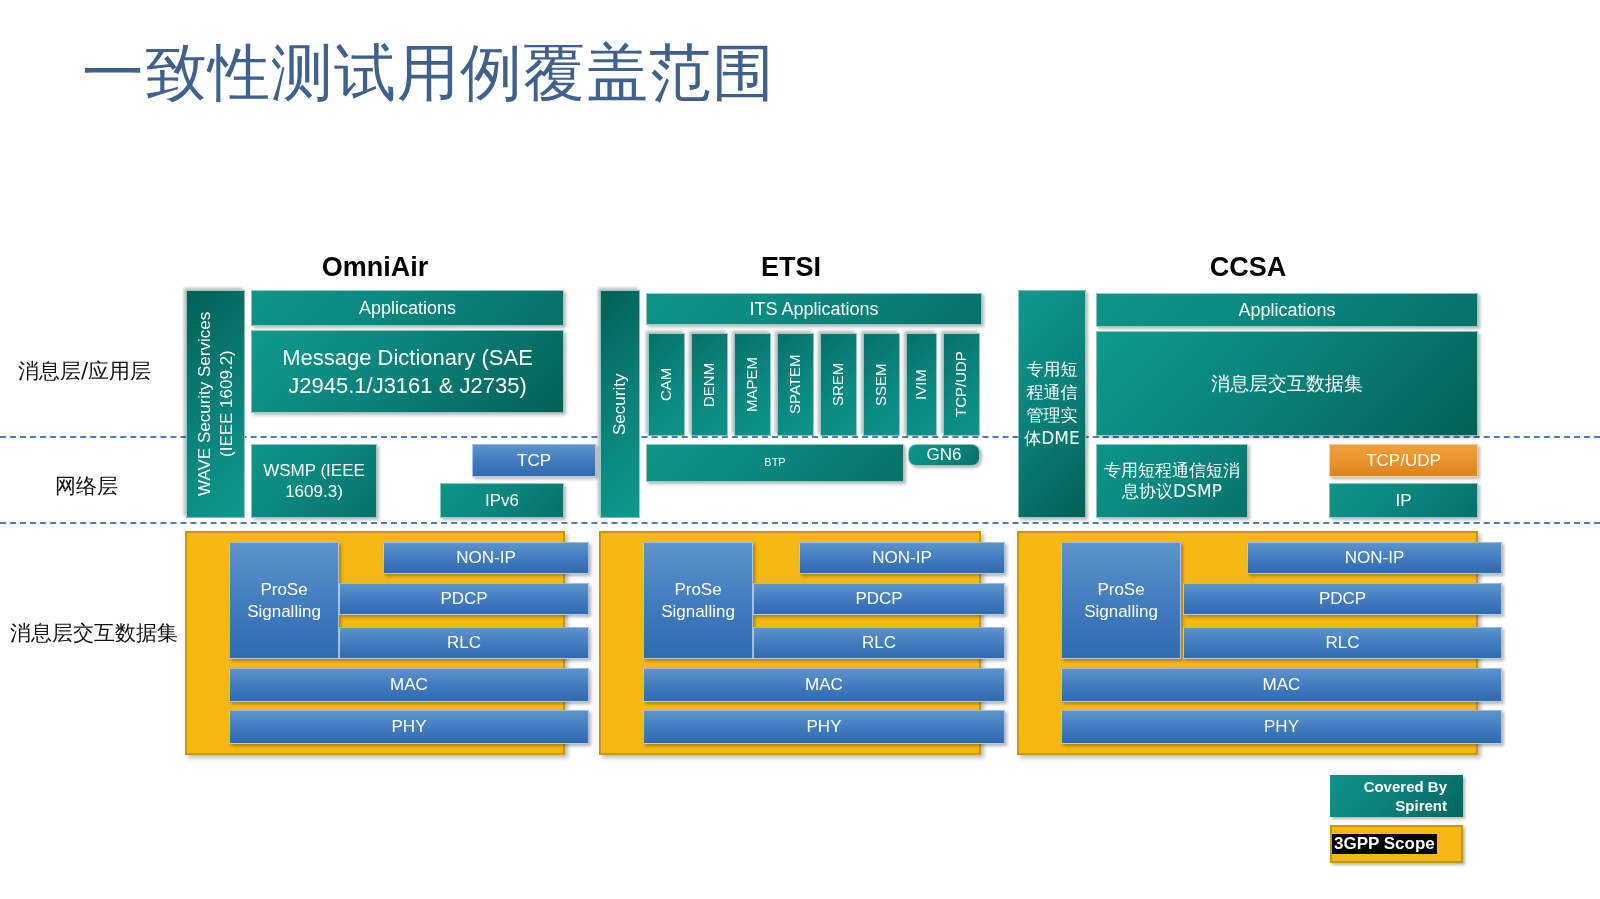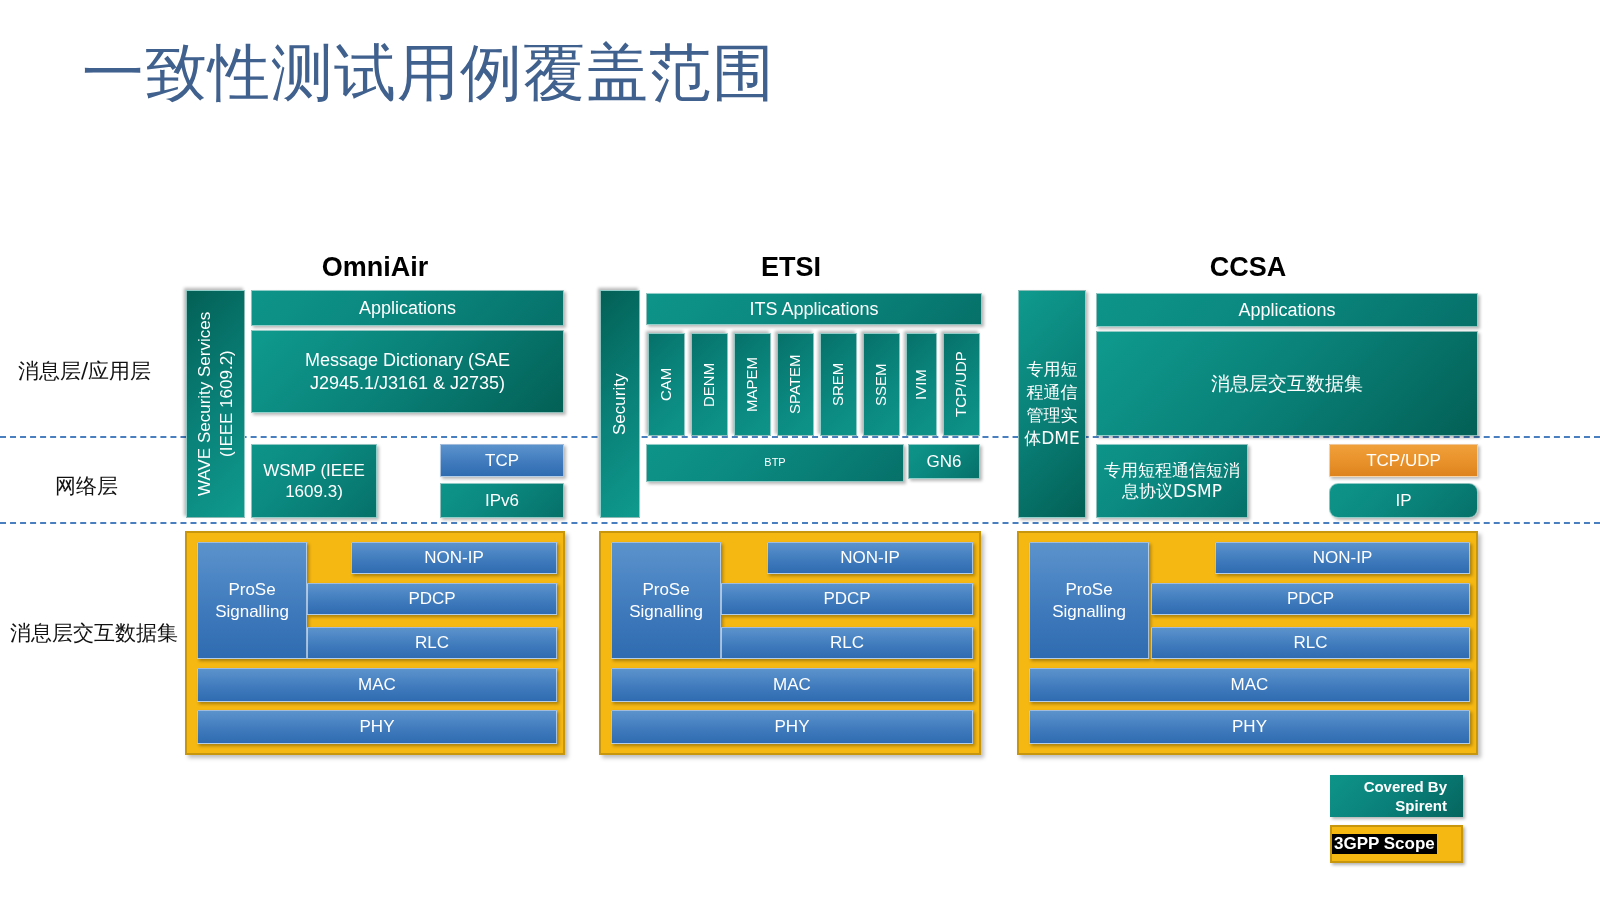--- a/index.html
+++ b/index.html
@@ -59,20 +59,21 @@
     padding: 2px 4px;
   }
   .teal {
     background: linear-gradient(135deg,#0E9489 0%,#0B8A81 38%,#067169 100%);
   }
   .teal-dark {
     background: linear-gradient(135deg,#0F9A8E 0%,#0A837A 45%,#036056 100%);
   }
   .blue {
     background: linear-gradient(180deg,#5B93CC 0%,#3E79BC 60%,#2F6BB0 100%);
+    margin-left: 32px;
   }
   .orange {
     background: linear-gradient(180deg,#F0A03A 0%,#E8912A 55%,#DE831D 100%);
   }
   .vert {
     writing-mode: vertical-rl;
     transform: rotate(180deg);
   }
   .cjk { font-family: "DejaVu Sans", "Liberation Sans", sans-serif; }
 
@@ -121,21 +122,21 @@
   <div class="divider d2"></div>
 
   <div class="col-header" style="left:600px;width:382px;">ETSI</div>
   <div class="col-header" style="left:185px;width:380px;">OmniAir</div>
   <div class="col-header" style="left:1018px;width:460px;">CCSA</div>
 
   <div class="box teal-dark vert" style="left:186px;top:290px;width:59px;height:228px;font-size:17px;">WAVE Security Services (IEEE 1609.2)</div>
 
   <div class="box teal" style="left:251px;top:290px;width:313px;height:36px;font-size:18px;">Applications</div>
 
-  <div class="box teal-dark" style="left:251px;top:330px;width:313px;height:83px;font-size:18px;">Message Dictionary (SAE J2945.1/J3161 &amp; J2735)</div>
+  <div class="box teal-dark" style="left:251px;top:330px;width:313px;height:83px;font-size:22px;">Message Dictionary (SAE J2945.1/J3161 &amp; J2735)</div>
 
   <div class="box teal" style="left:251px;top:444px;width:126px;height:74px;font-size:17px;">WSMP (IEEE 1609.3)</div>
 
   <div class="box blue" style="left:440px;top:444px;width:124px;height:33px;font-size:17px;">TCP</div>
 
   <div class="box teal" style="left:440px;top:483px;width:124px;height:35px;font-size:17px;">IPv6</div>
 
   <div class="yellow-wrap" style="left:185px;top:531px;width:380px;height:224px;">
     <div class="box blue" style="left:10px;top:9px;width:110px;height:117px;font-size:17px;">ProSe Signalling</div>
     <div class="box blue" style="left:164px;top:9px;width:206px;height:32px;font-size:17px;">NON-IP</div>
@@ -152,42 +153,42 @@
   <div class="box teal vert" style="left:648px;top:333px;width:37px;height:103px;font-size:15px;">CAM</div>
   <div class="box teal vert" style="left:691px;top:333px;width:37px;height:103px;font-size:15px;">DENM</div>
   <div class="box teal vert" style="left:734px;top:333px;width:37px;height:103px;font-size:15px;">MAPEM</div>
   <div class="box teal vert" style="left:777px;top:333px;width:37px;height:103px;font-size:15px;">SPATEM</div>
   <div class="box teal vert" style="left:820px;top:333px;width:37px;height:103px;font-size:15px;">SREM</div>
   <div class="box teal vert" style="left:863px;top:333px;width:37px;height:103px;font-size:15px;">SSEM</div>
   <div class="box teal vert" style="left:906px;top:333px;width:31px;height:103px;font-size:15px;">IVIM</div>
   <div class="box teal vert" style="left:943px;top:333px;width:37px;height:103px;font-size:15px;">TCP/UDP</div>
 
   <div class="box teal" style="left:646px;top:444px;width:258px;height:38px;font-size:11px;">BTP</div>
-  <div class="box teal" style="left:908px;top:444px;width:72px;height:35px;font-size:17px;">GN6</div>
+  <div class="box teal" style="left:908px;top:444px;width:72px;height:22px;font-size:17px;border-radius:8px;">GN6</div>
 
   <div class="yellow-wrap" style="left:599px;top:531px;width:382px;height:224px;">
     <div class="box blue" style="left:10px;top:9px;width:110px;height:117px;font-size:17px;">ProSe Signalling</div>
     <div class="box blue" style="left:166px;top:9px;width:206px;height:32px;font-size:17px;">NON-IP</div>
     <div class="box blue" style="left:120px;top:50px;width:252px;height:32px;font-size:17px;">PDCP</div>
     <div class="box blue" style="left:120px;top:94px;width:252px;height:32px;font-size:17px;">RLC</div>
     <div class="box blue" style="left:10px;top:135px;width:362px;height:34px;font-size:17px;">MAC</div>
     <div class="box blue" style="left:10px;top:177px;width:362px;height:34px;font-size:17px;">PHY</div>
   </div>
 
   <div class="box teal-dark cjk" style="left:1018px;top:290px;width:68px;height:228px;font-size:17px;line-height:1.35;">专用短程通信管理实体DME</div>
 
   <div class="box teal" style="left:1096px;top:293px;width:382px;height:34px;font-size:18px;">Applications</div>
 
   <div class="box teal cjk" style="left:1096px;top:444px;width:152px;height:74px;font-size:17px;">专用短程通信短消息协议DSMP</div>
 
   <div class="box teal-dark cjk" style="left:1096px;top:331px;width:382px;height:105px;font-size:19px;">消息层交互数据集</div>
 
   <div class="box orange" style="left:1329px;top:444px;width:149px;height:33px;font-size:17px;">TCP/UDP</div>
 
-  <div class="box teal" style="left:1329px;top:483px;width:149px;height:35px;font-size:17px;border-radius:9px;">IP</div>
+  <div class="box teal" style="left:1329px;top:483px;width:149px;height:35px;font-size:17px;">IP</div>
 
   <div class="yellow-wrap" style="left:1017px;top:531px;width:461px;height:224px;">
     <div class="box blue" style="left:10px;top:9px;width:120px;height:117px;font-size:17px;">ProSe Signalling</div>
     <div class="box blue" style="left:196px;top:9px;width:255px;height:32px;font-size:17px;">NON-IP</div>
     <div class="box blue" style="left:132px;top:50px;width:319px;height:32px;font-size:17px;">PDCP</div>
     <div class="box blue" style="left:132px;top:94px;width:319px;height:32px;font-size:17px;">RLC</div>
     <div class="box blue" style="left:10px;top:135px;width:441px;height:34px;font-size:17px;">MAC</div>
     <div class="box blue" style="left:10px;top:177px;width:441px;height:34px;font-size:17px;">PHY</div>
   </div>
 

